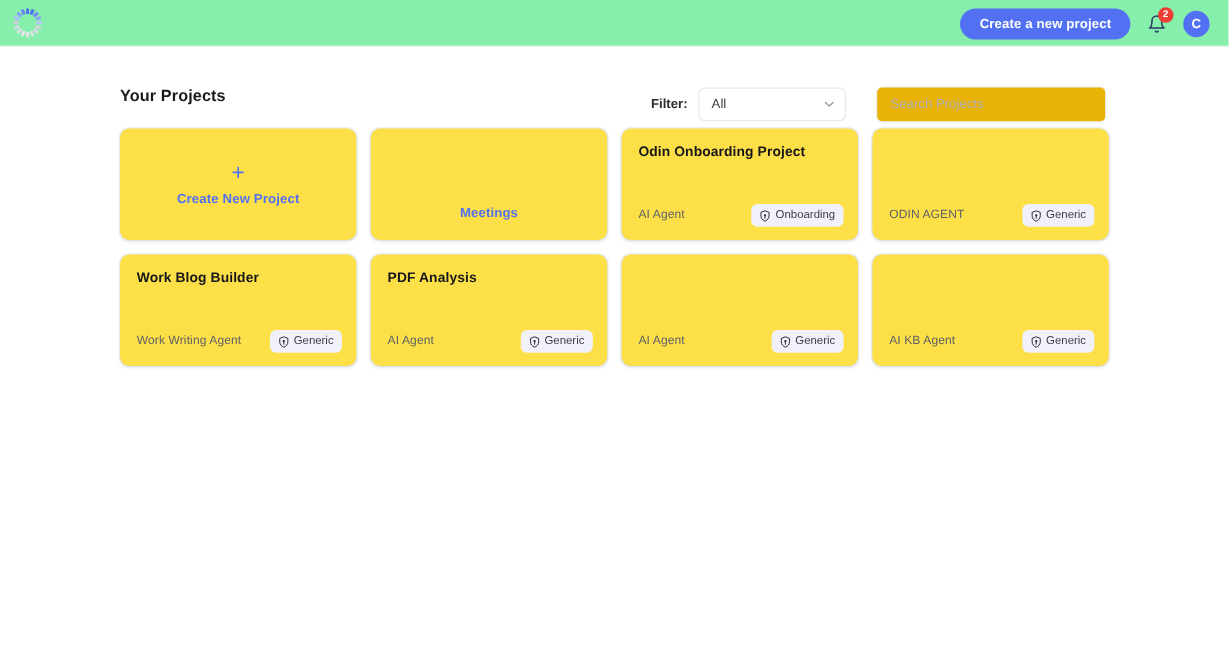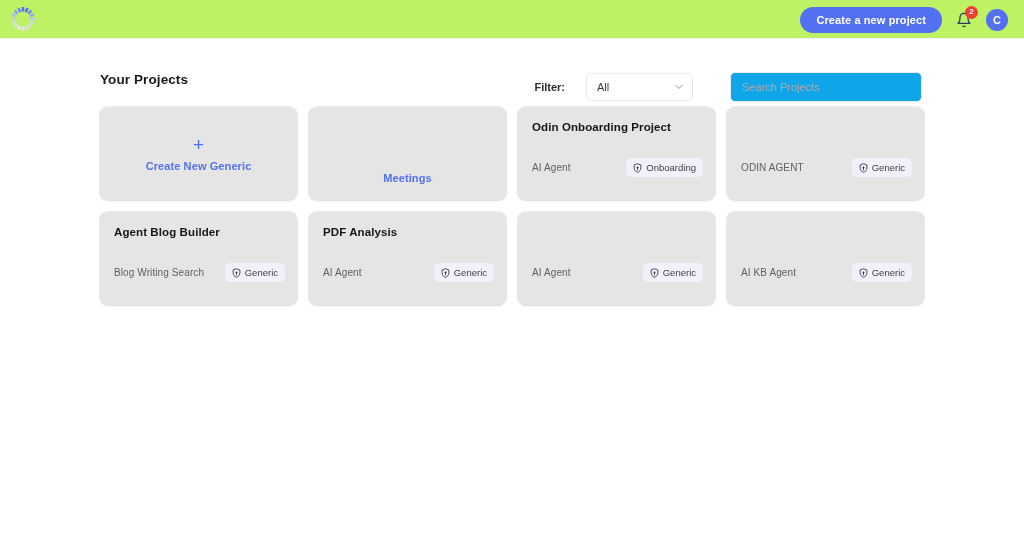--- a/index.html
+++ b/index.html
@@ -17,21 +17,21 @@
     overflow: hidden;
     background: #ffffff;
   }
 
   
   .header {
     position: relative;
     height: 39px;
     width: 100%;
     border-bottom: 1px solid #f2f3f5;
-    background: #bef264;
+    background: #86efac;
     text-decoration: underline;
   }
   .logo {
     position: absolute;
     left: 8px;
     top: 4px;
     width: 30px;
     height: 30px;
   }
   .logo svg { display: block; }
@@ -119,31 +119,31 @@
     font-weight: bold;
     color: #1b1b1f;
     letter-spacing: 0.1px;
   }
   .controls {
     position: absolute;
     right: 2px;
     top: 33px;
     display: flex;
     align-items: center;
-    gap: 12px;
+    gap: 0;
   }
   .filter-label {
     font-size: 11px;
     color: #2b2b31;
     font-weight: bold;
     margin-right: 9px;
   }
   .select-box {
     position: relative;
-    width: 107px;
+    width: 123px;
     height: 28px;
     border: 1px solid #e6e8ec;
     border-radius: 5px;
     background: #ffffff;
     display: flex;
     align-items: center;
     padding: 0 10px;
     cursor: pointer;
   }
   .select-value {
@@ -157,41 +157,41 @@
     margin-top: -3px;
     width: 8px;
     height: 6px;
   }
   .search-box {
     margin-left: 25px;
     width: 192px;
     height: 30px;
     border: 1px solid #eceef1;
     border-radius: 5px;
-    background: #0ea5e9;
+    background: #eab308;
     font-size: 11px;
     color: #3a3a40;
     padding: 0 11px;
     font-family: "Liberation Sans", sans-serif;
     outline: none;
   }
   .search-box::placeholder { color: #a9adb5; }
 
   
   .grid {
     position: relative;
     display: grid;
     grid-template-columns: repeat(4, 197px);
     gap: 12px 12px;
     margin-top: 8px;
   }
   .card {
     position: relative;
     height: 93px;
-    background: #e5e5e5;
+    background: #fde047;
     border-radius: 8px;
     box-shadow: 0 1px 3px rgba(26,32,61,0.09), 0 0 0 1px rgba(235,237,242,0.9);
     cursor: pointer;
   }
   .card-new, .card-plain {
     display: flex;
     flex-direction: column;
     align-items: center;
     justify-content: center;
   }
@@ -215,21 +215,21 @@
     font-size: 11.5px;
     font-weight: bold;
     color: #16161a;
     letter-spacing: 0.1px;
     line-height: 1.2;
   }
   .card-foot {
     position: absolute;
     left: 14px;
     right: 12px;
-    bottom: 23px;
+    bottom: 11px;
     display: flex;
     align-items: center;
     justify-content: space-between;
   }
   .agent-label {
     font-size: 10px;
     color: #5e6068;
     letter-spacing: 0.1px;
   }
   .tag {
@@ -308,21 +308,21 @@
         </div>
 
         <input class="search-box" type="text" placeholder="Search Projects" style="">
       </div>
     </div>
 
     <div class="grid">
 
       <div class="card card-new">
         <div class="plus-icon">+</div>
-        <div class="card-link-label">Create New Generic</div>
+        <div class="card-link-label">Create New Project</div>
       </div>
 
       <div class="card card-plain">
         <div class="card-link-label">Meetings</div>
       </div>
 
       <div class="card card-proj">
         <div class="card-name">Odin Onboarding Project</div>
         <div class="card-foot">
           <span class="agent-label">AI Agent</span>
@@ -345,23 +345,23 @@
               <path d="M7 1.1 12.4 3.2v4.6c0 3.5-2.3 5.8-5.4 7.1-3.1-1.3-5.4-3.6-5.4-7.1V3.2z"></path>
               <circle cx="7" cy="7" r="1.5" fill="#26272e" stroke="none"></circle>
               <path d="M7 8.4v2.6" stroke-linecap="round"></path>
             </svg>
             <span>Generic</span>
           </span>
         </div>
       </div>
 
       <div class="card card-proj">
-        <div class="card-name">Agent Blog Builder</div>
-        <div class="card-foot">
-          <span class="agent-label">Blog Writing Search</span>
+        <div class="card-name">Work Blog Builder</div>
+        <div class="card-foot">
+          <span class="agent-label">Work Writing Agent</span>
           <span class="tag">
             <svg width="9" height="10" viewBox="0 0 14 16" fill="none" stroke="#26272e" stroke-width="1.3">
               <path d="M7 1.1 12.4 3.2v4.6c0 3.5-2.3 5.8-5.4 7.1-3.1-1.3-5.4-3.6-5.4-7.1V3.2z"></path>
               <circle cx="7" cy="7" r="1.5" fill="#26272e" stroke="none"></circle>
               <path d="M7 8.4v2.6" stroke-linecap="round"></path>
             </svg>
             <span>Generic</span>
           </span>
         </div>
       </div>

